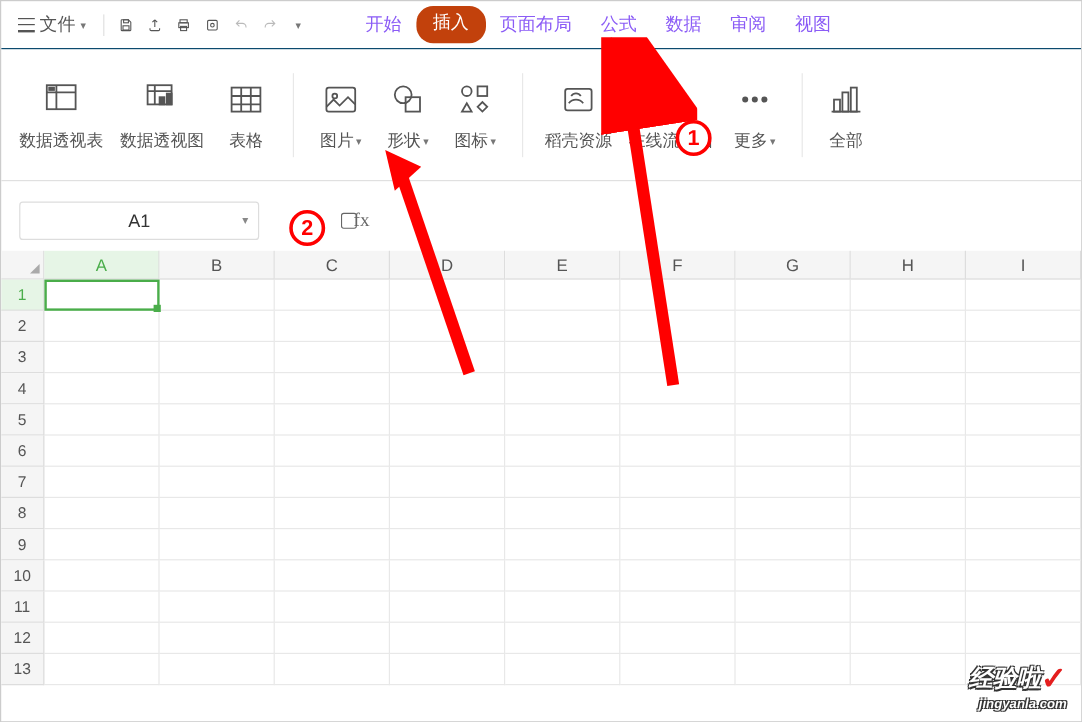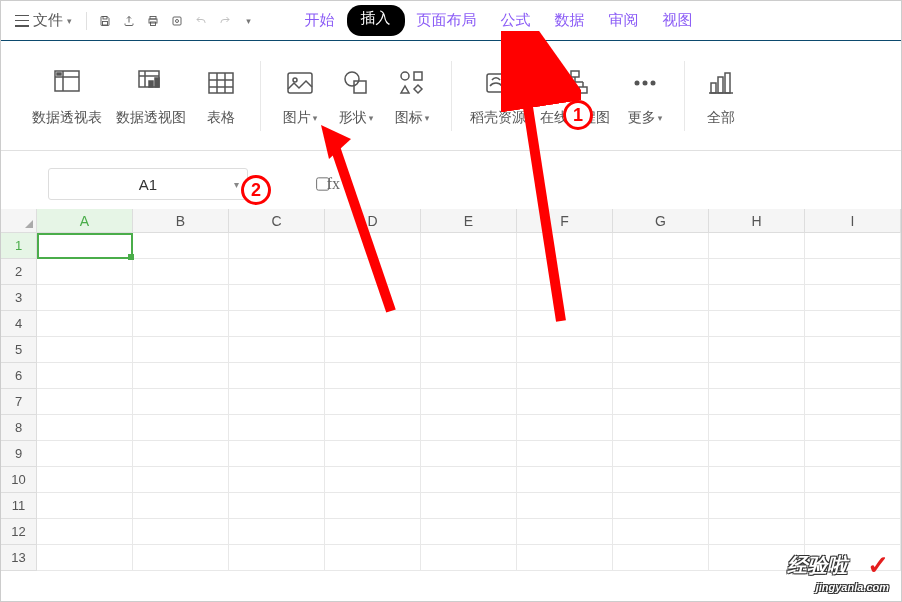--- a/index.html
+++ b/index.html
@@ -8,31 +8,31 @@
     .top-toolbar { display: flex; align-items: center; height: 40px; border-bottom: 1px solid #0c4a6e; padding: 0 8px; gap: 4px; }
     .menu-btn { display: flex; align-items: center; gap: 4px; padding: 4px 6px; color: #555; font-size: 15px; cursor: pointer; }
     .hamburger { width: 14px; height: 12px; display: flex; flex-direction: column; justify-content: space-between; }
     .hamburger span { height: 1.5px; background: #555; display: block; }
     
     .tb-icon { width: 20px; height: 20px; display: flex; align-items: center; justify-content: center; color: #555; cursor: pointer; padding: 4px; border-radius: 3px; }
     .tb-sep { width: 1px; height: 18px; background: #e0e0e0; margin: 0 4px; }
     
     .tabs { display: flex; gap: 0; margin-left: 30px; }
     .tab { padding: 6px 12px; font-size: 15px; color: #8b5cf6; cursor: pointer; }
-    .tab.active { background: #000000; color: #fff; border-radius: 14px; padding: 4px 14px; }
-    
-    .ribbon { display: flex; align-items: center; height: 110px; border-bottom: 1px solid #e0e0e0; padding: 0 27px; gap: 6px; }
+    .tab.active { background: #c2410c; color: #fff; border-radius: 14px; padding: 4px 14px; }
+    
+    .ribbon { display: flex; align-items: center; height: 110px; border-bottom: 1px solid #e0e0e0; padding: 0 11px; gap: 6px; }
     .ribbon-group { display: flex; flex-direction: column; align-items: center; justify-content: center; gap: 8px; padding: 8px 4px; cursor: pointer; min-width: 50px; }
     .ribbon-icon { width: 36px; height: 36px; display: flex; align-items: center; justify-content: center; }
     .ribbon-label { font-size: 14px; color: #555; white-space: nowrap; display: flex; align-items: center; gap: 2px; }
     .ribbon-sep { width: 1px; height: 70px; background: #e8e8e8; margin: 0 8px; }
     .caret { font-size: 9px; color: #777; }
     
     .formula-bar { display: flex; align-items: center; height: 50px; padding: 0 15px; gap: 8px; margin-top: 8px; }
-    .cell-ref { width: 200px; height: 32px; border: 1px solid #ddd; border-radius: 3px; padding: 0 27px; font-size: 15px; color: #333; display: flex; align-items: center; justify-content: center; position: relative; margin-left: 32px; }
+    .cell-ref { width: 200px; height: 32px; border: 1px solid #ddd; border-radius: 3px; padding: 0 27px; font-size: 15px; color: #333; display: flex; align-items: center; justify-content: center; position: relative; }
     .cell-ref-caret { position: absolute; right: 8px; font-size: 10px; color: #888; }
     .fx-icon { width: 24px; height: 24px; display: flex; align-items: center; justify-content: center; color: #666; font-size: 16px; cursor: pointer; margin-left: 60px; }
     
     .sheet-area { position: relative; }
     .col-headers { display: flex; height: 24px; }
     .corner { width: 42px; border: 1px solid #ddd; border-left: none; border-top: none; background: #f5f5f5; display: flex; align-items: center; justify-content: center; }
     .corner::after { content: ''; border-right: 8px solid #aaa; border-top: 8px solid transparent; margin-top: 6px; margin-left: 20px; }
     .col-h { flex: 0 0 96px; border: 1px solid #ddd; border-left: none; border-top: none; display: flex; align-items: center; justify-content: center; font-size: 14px; color: #555; background: #f5f5f5; }
     .col-h.active { color: #4aad4a; background: #e6f5e6; }
     
@@ -41,21 +41,21 @@
     .row-h { width: 42px; border: 1px solid #ddd; border-left: none; border-top: none; display: flex; align-items: center; justify-content: center; font-size: 13px; color: #555; background: #f5f5f5; }
     .row-h.active { color: #4aad4a; background: #e6f5e6; }
     .cell { flex: 0 0 96px; border-right: 1px solid #e8e8e8; border-bottom: 1px solid #e8e8e8; }
     .cell.selected { border: 2px solid #4aad4a; position: relative; }
     .cell.selected::after { content: ''; position: absolute; right: -3px; bottom: -3px; width: 6px; height: 6px; background: #4aad4a; }
     
     .anno-arrow { position: absolute; pointer-events: none; }
     .anno-circle { position: absolute; width: 30px; height: 30px; border: 3px solid #ff0000; border-radius: 50%; background: #fff; display: flex; align-items: center; justify-content: center; font-weight: bold; color: #ff0000; font-size: 18px; pointer-events: none; }
     
     .watermark { position: absolute; right: 12px; bottom: 8px; text-align: right; }
-    .wm-line1 { font-size: 20px; font-weight: bold; font-style: italic; color: #fff; text-shadow: -1px -1px 0 #333, 1px -1px 0 #333, -1px 1px 0 #333, 1px 1px 0 #333; display: flex; align-items: center; gap: 20px; }
+    .wm-line1 { font-size: 20px; font-weight: bold; font-style: italic; color: #fff; text-shadow: -1px -1px 0 #333, 1px -1px 0 #333, -1px 1px 0 #333, 1px 1px 0 #333; display: flex; align-items: center; gap: 0; }
     .wm-check { color: #e41e1e; font-size: 26px; text-shadow: none; font-style: normal;}
     .wm-line2 { font-size: 11px; font-weight: bold; font-style: italic; color: #fff; text-shadow: -1px -1px 0 #333, 1px -1px 0 #333, -1px 1px 0 #333, 1px 1px 0 #333; }
   </style>
 </head>
 <body>
 
 <div class="top-toolbar">
   <div class="menu-btn">
     <div class="hamburger">
         <span></span>

